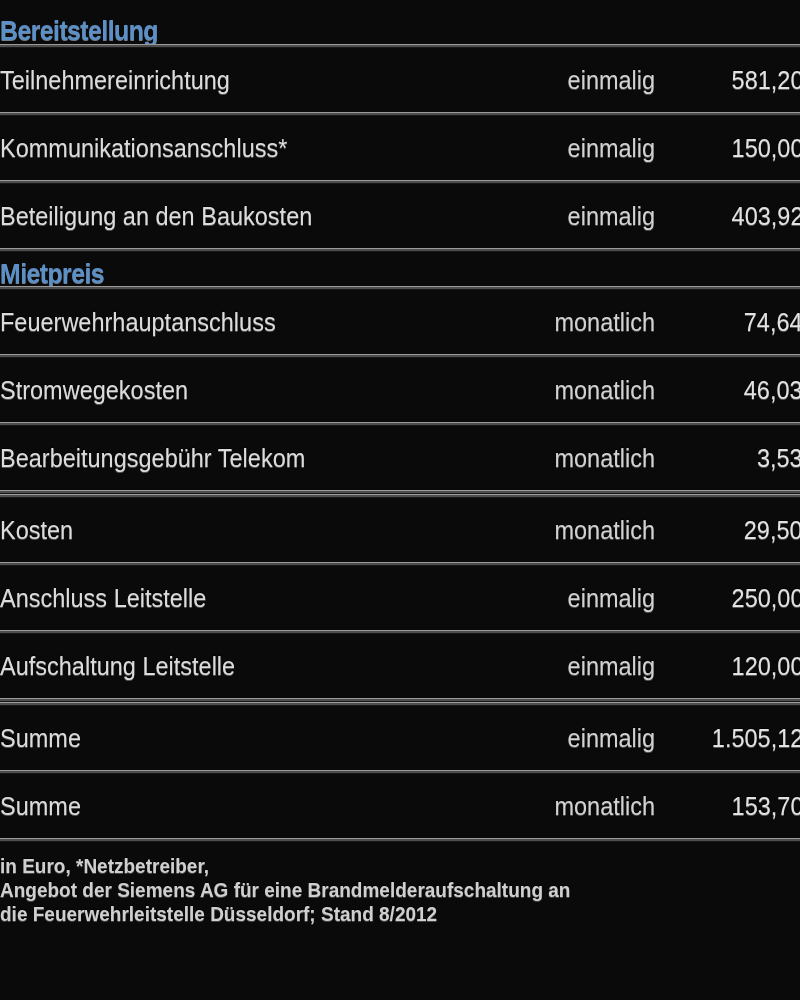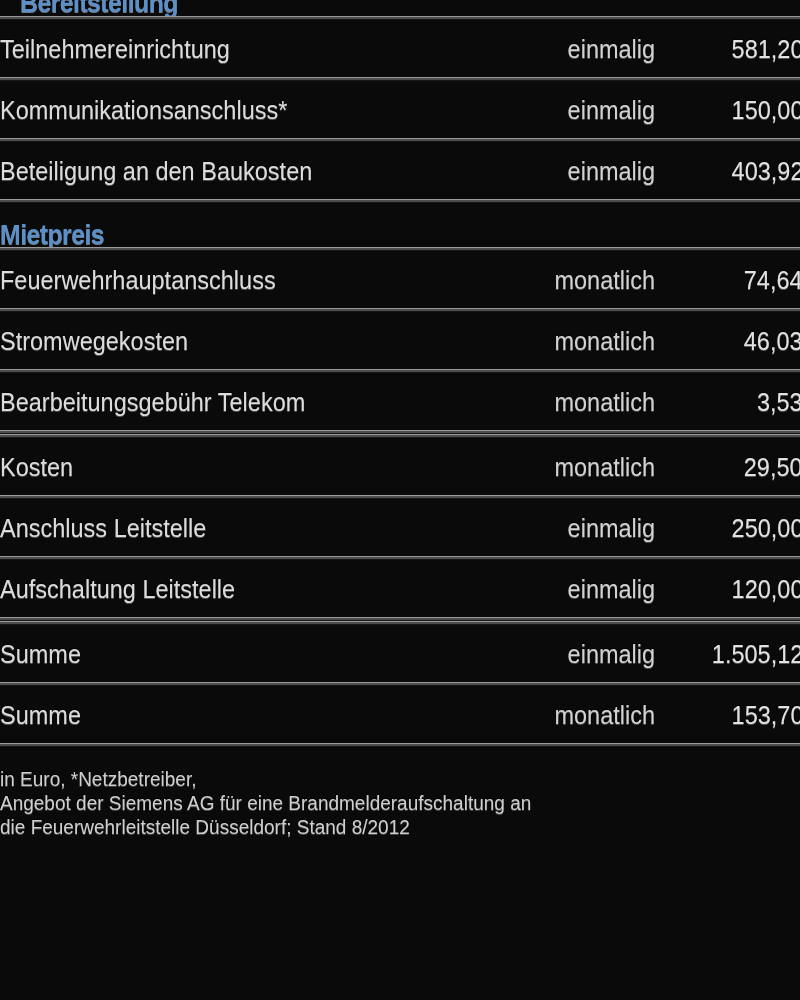--- a/index.html
+++ b/index.html
@@ -16,59 +16,58 @@
     color: #d8d8d8;
   }
 
   .table {
     width: 800px;
     position: relative;
   }
 
   
   .section-head {
-    height: 44px;
+    height: 34px;
     position: relative;
     overflow: hidden;
   }
   .section-head .title {
     position: absolute;
     left: 0px;
     bottom: -3px;
     font-size: 27px;
     font-weight: bold;
     letter-spacing: -0.6px;
     line-height: 30px;
     color: #5b90c8;
     white-space: nowrap;
     transform: scaleX(0.92);
     transform-origin: left bottom;
     text-shadow: 0 1px 0 rgba(200,220,245,0.55);
   }
   
   .section-head.first {
-    height: 16px;
-    margin-left: 20px;
+    height: 44px;
   }
   .section-head.first .title {
     bottom: -2px;
   }
 
   
   .rule {
     height: 4px;
     background: linear-gradient(to bottom,
                 #9a9a9a 0px, #9a9a9a 1px,
                 #4d4d4d 1px, #4d4d4d 3px,
                 #171717 3px, #171717 4px);
   }
 
   
   .row {
-    height: 57px;
+    height: 64px;
     display: flex;
     align-items: center;
     position: relative;
     overflow: hidden;
   }
   .row .label {
     position: absolute;
     left: 0px;
     top: 50%;
     transform: translateY(-50%) scaleX(0.94);
@@ -99,21 +98,22 @@
     transform-origin: right center;
     font-size: 25px;
     line-height: 30px;
     white-space: nowrap;
     color: #e2e2e2;
     text-shadow: 0 1px 0 rgba(255,255,255,0.32), 0 -1px 0 rgba(0,0,0,0.8);
   }
 
   
   .footnote {
-    padding-top: 20px;
+    padding-top: 12px;
+    font-weight: bold;
   }
   .footnote .fline {
     font-size: 20px;
     line-height: 24px;
     color: #cfcfcf;
     white-space: nowrap;
     margin-left: 0px;
     transform: scaleX(0.95);
     transform-origin: left center;
     text-shadow: 0 1px 0 rgba(255,255,255,0.25), 0 -1px 0 rgba(0,0,0,0.8);

